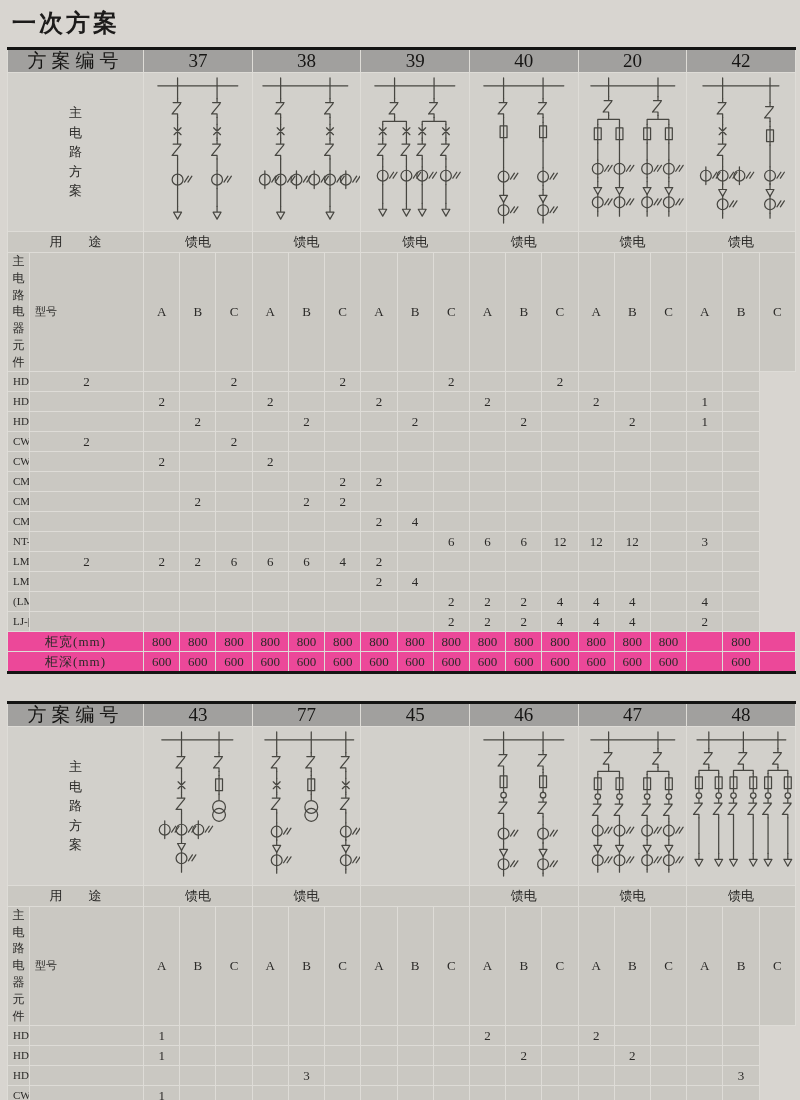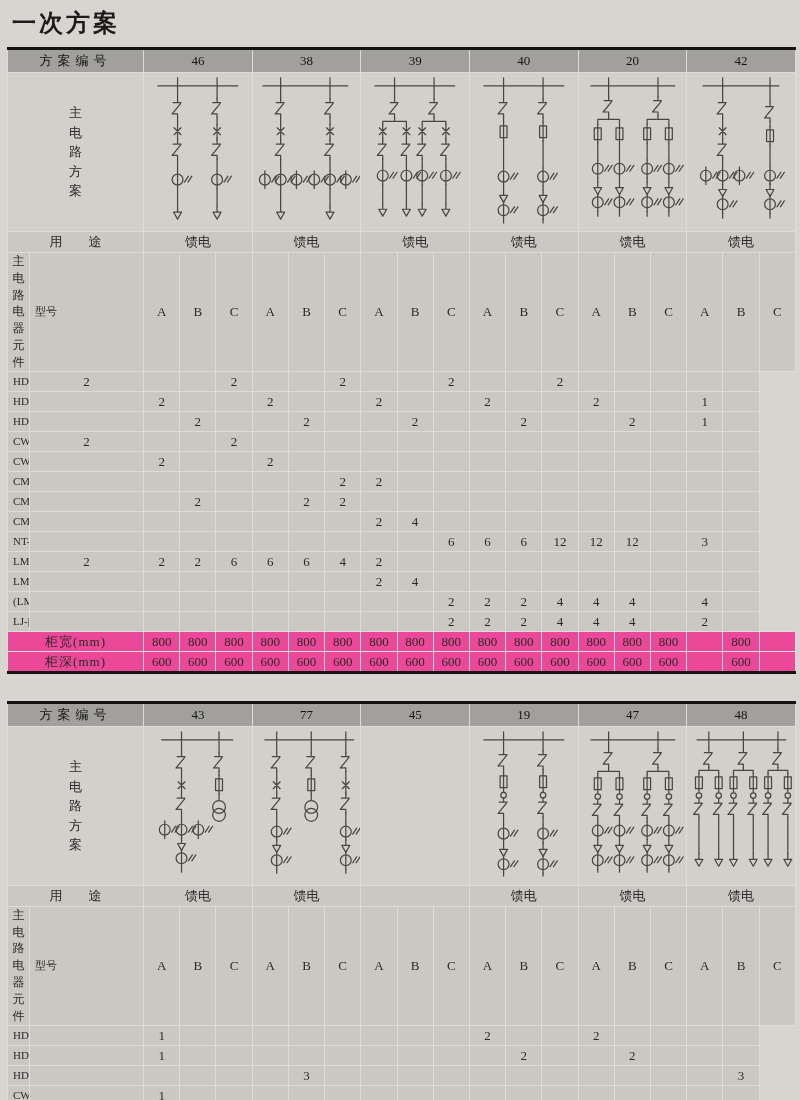--- a/index.html
+++ b/index.html
@@ -22,21 +22,21 @@
     font-size:13px;
   }
   table.t2{margin-top:27px}
   td{
     border:1px solid #dedcd7;background:#cac8c2;
     padding:0 1px;height:19px;line-height:19px;
     text-align:center;overflow:hidden;white-space:nowrap;
   }
   tr.hdr td{
     background:#a1a09e;height:22px;line-height:22px;
-    font-size:13px;color:#161514;
+    font-size:19px;color:#161514;
   }
   tr.hdr td.hdr-label{letter-spacing:5px}
   td.diag-cell{height:158px;background:#d2d0cb;padding:0;vertical-align:top}
   td.vlab{background:#d2d0cb;vertical-align:middle}
   .vtext{display:inline-block;font-size:13px;line-height:1.5;text-align:center}
   .vtext2{display:inline-block;font-size:12px;line-height:1.4;text-align:center}
   tr.use td{height:20px;line-height:20px}
   td.side{width:22px;background:#cac8c2;vertical-align:middle;padding:0}
   td.lab,td.rlab{text-align:left;padding-left:5px;font-size:11px}
   td.flab{text-align:center;font-size:13px;letter-spacing:1px}
@@ -73,21 +73,21 @@
 
   <table class="scheme-table t1">
     <colgroup>
       <col style="width:22px">
         <col style="width:114px">
       <col span="18" style="width:36.2px">
     </colgroup>
     <tbody>
       <tr class="hdr">
         <td colspan="2" class="hdr-label">方案编号</td>
-        <td colspan="3">46</td>
+        <td colspan="3">37</td>
         <td colspan="3">38</td>
         <td colspan="3">39</td>
         <td colspan="3">40</td>
         <td colspan="3">20</td>
         <td colspan="3">42</td>
       </tr>
       <tr>
         <td colspan="2" class="vlab">
           <span class="vtext">主<br>电<br>路<br>方<br>案</span>
         </td>
@@ -563,21 +563,21 @@
       <col style="width:22px">
         <col style="width:114px">
       <col span="18" style="width:36.2px">
     </colgroup>
     <tbody>
       <tr class="hdr">
         <td colspan="2" class="hdr-label">方案编号</td>
         <td colspan="3">43</td>
         <td colspan="3">77</td>
         <td colspan="3">45</td>
-        <td colspan="3">19</td>
+        <td colspan="3">46</td>
         <td colspan="3">47</td>
         <td colspan="3">48</td>
       </tr>
       <tr>
         <td colspan="2" class="vlab">
           <span class="vtext">主<br>电<br>路<br>方<br>案</span>
         </td>
         <td colspan="3" class="diag-cell">
           <svg class="cdg" viewBox="0 0 109 158">
             <path d="M18,13 H90 M38,5 V13 M76,5 V13 M38,13 V26 M76,13 V26 M38,45 V52 M38,66 V68 M38,87 V95 M76,45 V49 M76,68 V74 M38,142 V147"></path>

